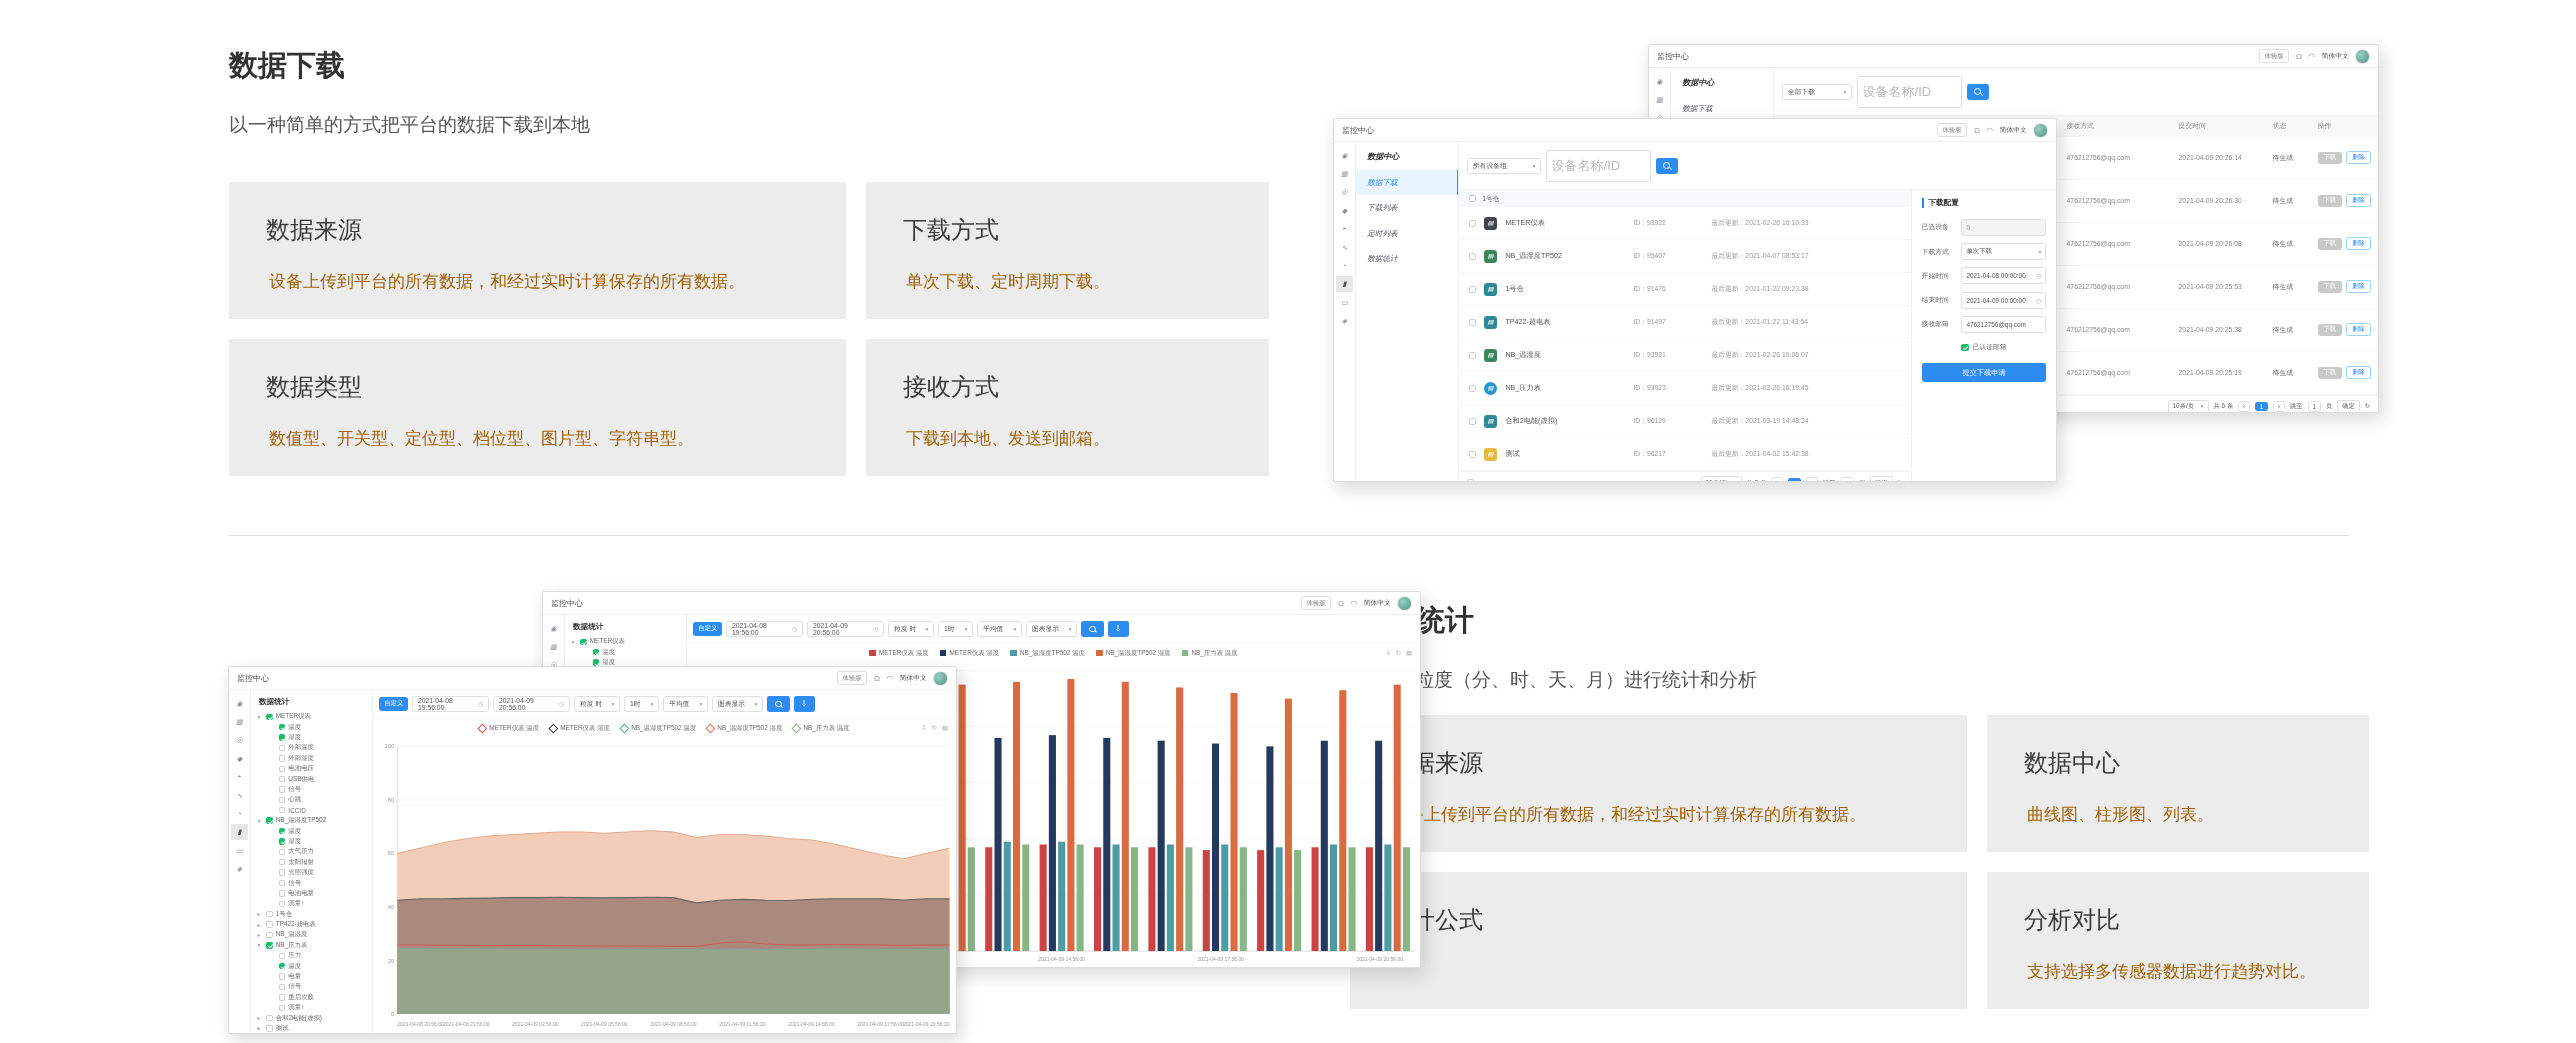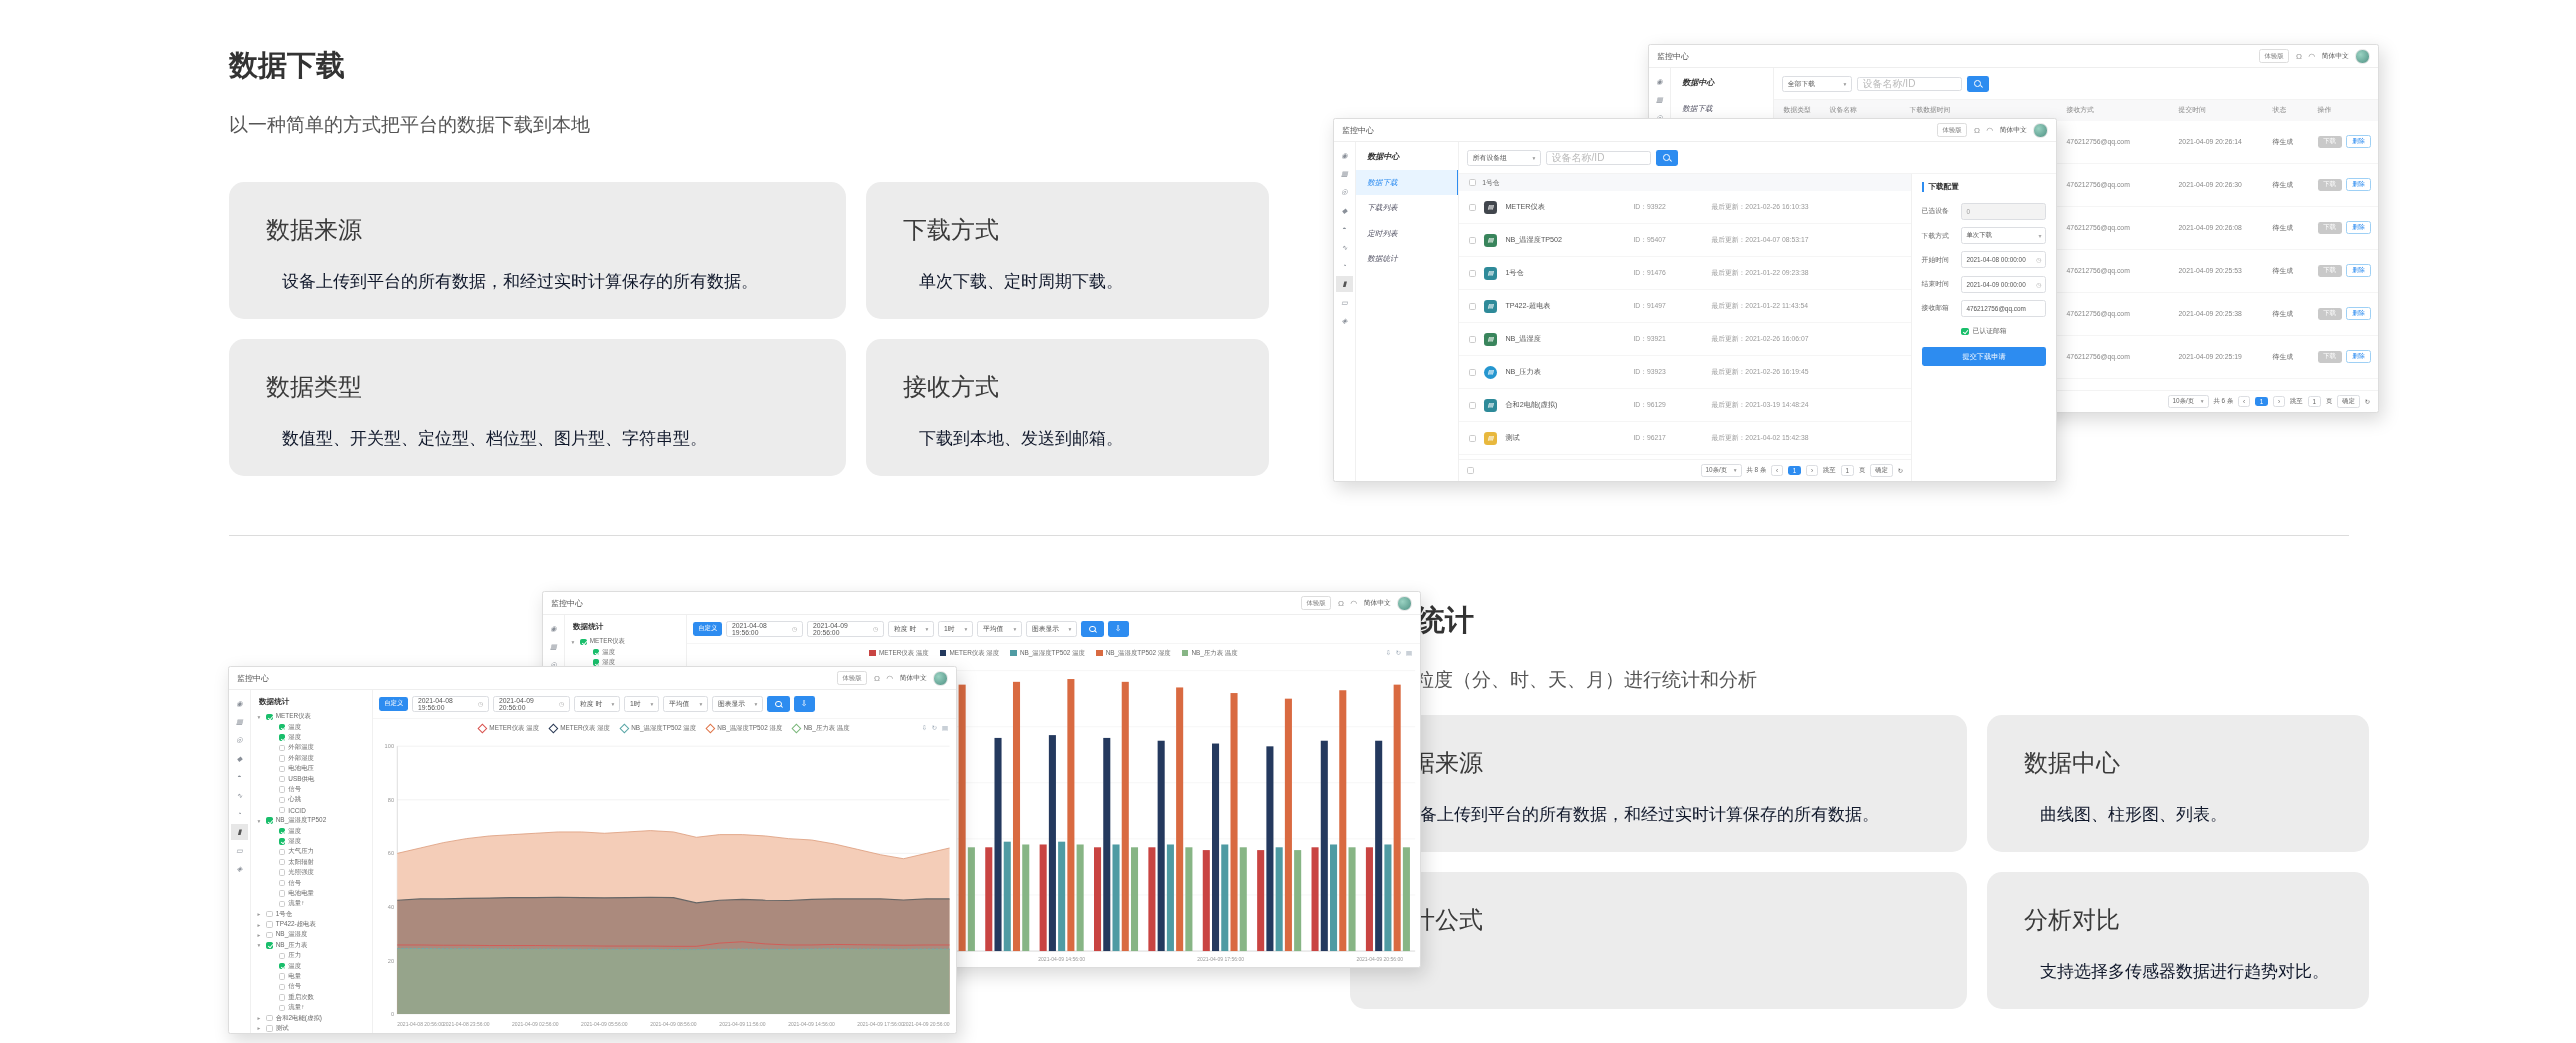--- a/index.html
+++ b/index.html
@@ -2,23 +2,23 @@
 <html style="font-size:12.8px"><head>
 <meta charset="utf-8">
 <style>
 html,body{margin:0;padding:0;background:#fff;font-family:"Liberation Sans",sans-serif;}
 #page{position:relative;width:2576px;height:1044px;background:#fff;overflow:hidden;}
 
 .secblock{position:absolute;}
 .sec-title{font-size:29px;color:#333;font-weight:600;margin:0;}
 .sec-sub{font-size:19px;color:#555;margin-top:25.6px;}
 .cards{position:absolute;display:grid;column-gap:20px;row-gap:20px;}
-.card{background:#ececec;box-sizing:border-box;padding:32px 37px;border-radius:15px;}
+.card{background:#ececec;box-sizing:border-box;padding:32px 37px;}
 .card h3{margin:0;font-size:24px;color:#3a3a3a;font-weight:500;}
-.card p{margin:24px 16px 0;font-size:17px;color:#0f172a;white-space:nowrap;}
+.card p{margin:24px 3px 0;font-size:17px;color:#a16207;white-space:nowrap;}
 .divider{position:absolute;height:0.8px;background:#dcdcdc;}
 
 .win{position:absolute;background:#fff;border:0.8px solid #ddd;border-radius:2.4px;box-shadow:3.2px 6.4px 17.6px rgba(0,0,0,.15);overflow:hidden;box-sizing:border-box;}
 .tbar{height:22.4px;display:flex;align-items:center;justify-content:space-between;padding:0 8px;border-bottom:0.8px solid #eee;}
 .wtitle{font-size:8px;color:#555;}
 .tright{display:flex;align-items:center;gap:6.4px;}
 .pill{font-size:6.4px;color:#777;border:0.8px solid #ddd;border-radius:2.4px;padding:1.6px 4.8px;}
 .tic{font-size:8px;color:#999;}
 .lang{font-size:6.8px;color:#555;}
 .ava{width:12.8px;height:12.8px;border-radius:50%;background:radial-gradient(circle at 35% 35%,#9ad2c2,#4e9183);border:0.8px solid #e5e5e5;}
@@ -27,21 +27,21 @@
 .ric{width:17.6px;height:16px;display:flex;align-items:center;justify-content:center;font-size:7.2px;color:#8a9099;}
 .ric.on{background:#e7e7e7;color:#555;}
 .menu{width:102px;border-right:0.8px solid #f0f0f0;padding-top:1.6px;flex:none;}
 .mi{height:25.6px;line-height:25.6px;padding-left:11.2px;font-size:7.6px;color:#556;white-space:nowrap;font-style:italic;}
 .mi.hd{color:#333;font-weight:bold;font-size:8px;}
 .mi.act{background:#e8f4ff;color:#2d8cf0;border-right:1.6px solid #2d8cf0;}
 .main{flex:1;display:flex;flex-direction:column;min-width:0;}
 .srow{display:flex;align-items:center;gap:4.8px;padding:7.2px 8px;border-bottom:0.8px solid #f3f3f3;}
 .sel{display:flex;align-items:center;justify-content:space-between;border:0.8px solid #dcdee2;border-radius:2.4px;height:16px;padding:0 4.8px;font-size:6.8px;color:#555;background:#fff;box-sizing:border-box;}
 .car{color:#999;font-size:5.6px;margin-left:4.8px;}
-input.inp{border:0.8px solid #dcdee2;border-radius:2.4px;height:14px;padding:0 4.8px;font-size:10px;color:#555;background:#fff;box-sizing:border-box;outline:none;width:105px;}
+input.inp{border:0.8px solid #dcdee2;border-radius:2.4px;height:32px;padding:0 4.8px;font-size:13px;color:#555;background:#fff;box-sizing:border-box;outline:none;width:105px;}
 input.inp::placeholder{color:#bbb;}
 .btn-search{width:22.4px;height:16px;background:#2d8cf0;border-radius:2.4px;display:flex;align-items:center;justify-content:center;flex:none;}
 .mag{width:4.8px;height:4.8px;border:1.1px solid #fff;border-radius:50%;position:relative;display:block;}
 .mag::after{content:"";position:absolute;width:3.2px;height:1.1px;background:#fff;right:-2.7px;bottom:-0.8px;transform:rotate(45deg);}
 .btn-ic{width:21px;height:16px;background:#2d8cf0;border-radius:2.4px;color:#fff;font-size:8px;display:flex;align-items:center;justify-content:center;flex:none;}
 .cb{width:7.2px;height:7.2px;border:0.8px solid #ccc;border-radius:1.6px;background:#fff;display:inline-block;flex:none;position:relative;box-sizing:border-box;}
 .cb.on{background:#19be6b;border-color:#19be6b;}
 .cb.on::after{content:"";position:absolute;left:1.9px;top:0.2px;width:2.1px;height:4.2px;border:solid #fff;border-width:0 1px 1px 0;transform:rotate(40deg);}
 
 .lwrap{flex:1;display:flex;min-height:0;}

